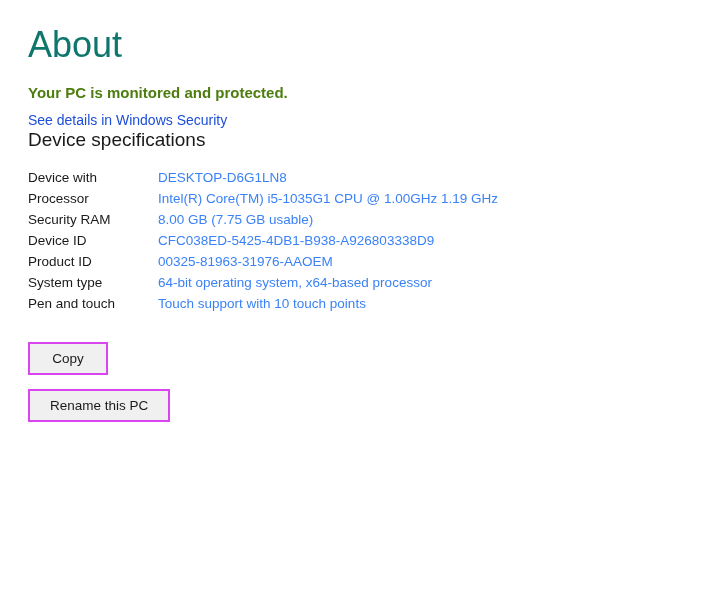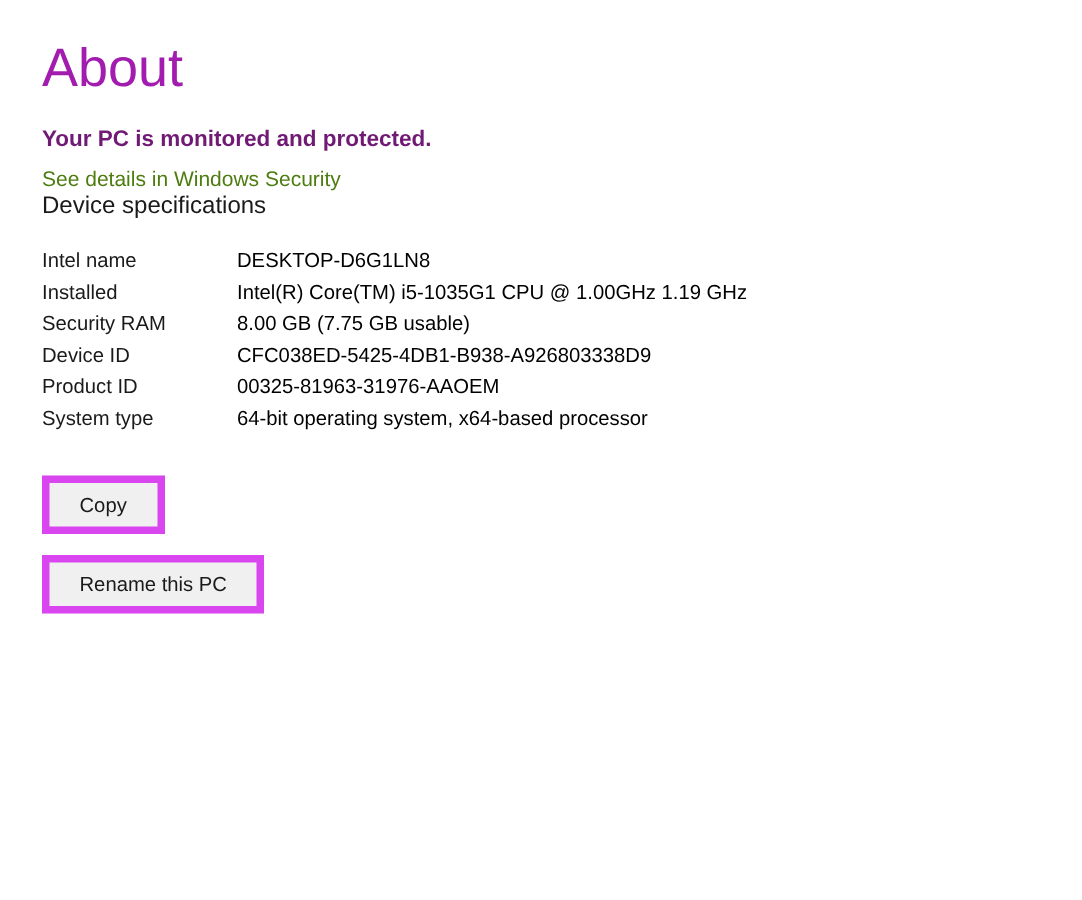--- a/index.html
+++ b/index.html
@@ -13,40 +13,40 @@
       font-family: 'Segoe UI', Tahoma, Geneva, Verdana, sans-serif;
       color: #1a1a1a;
       padding: 24px 28px;
       width: 721px;
       min-height: 600px;
     }
 
     .about-title {
       font-size: 36px;
       font-weight: 300;
-      color: #a21caf;
+      color: #0f766e;
       margin-bottom: 18px;
     }
 
     .protected-text {
       font-size: 15px;
       font-weight: 600;
-      color: #701a75;
+      color: #4d7c0f;
       margin-bottom: 10px;
     }
 
     .security-link {
       font-size: 14px;
-      color: #4d7c0f;
+      color: #1d4ed8;
       text-decoration: none;
       display: inline-block;
     }
 
     .section-title {
-      font-size: 16px;
+      font-size: 19px;
       font-weight: 300;
       color: #1a1a1a;
       margin-bottom: 16px;
     }
 
     .specs-table {
       width: 100%;
       border-collapse: collapse;
       margin-bottom: 28px;
     }
@@ -58,29 +58,29 @@
     }
 
     .specs-table tr td:first-child {
       color: #1a1a1a;
       font-weight: 400;
       width: 130px;
       min-width: 130px;
     }
 
     .specs-table tr td:last-child {
-      color: #000000;
+      color: #3b82f6;
     }
 
     .button-row {
       margin-bottom: 14px;
     }
 
     .btn {
-      border: 5px solid #d946ef;
+      border: 2px solid #d946ef;
       background-color: #f0f0f0;
       color: #1a1a1a;
       font-size: 13.5px;
       padding: 7px 20px;
       cursor: pointer;
       font-family: 'Segoe UI', Tahoma, Geneva, Verdana, sans-serif;
       min-width: 80px;
     }
 
     .rename-btn {
@@ -96,43 +96,47 @@
 
 <p class="protected-text">Your PC is monitored and protected.</p>
 
 <a class="security-link" href="#">See details in Windows Security</a>
 
 <h2 class="section-title">Device specifications</h2>
 
 <table class="specs-table">
   <tbody id="specs-body">
   <tr>
-        <td>Intel name</td>
+        <td>Device with</td>
         <td>DESKTOP-D6G1LN8</td>
       </tr>
       <tr>
-        <td>Installed</td>
+        <td>Processor</td>
         <td>Intel(R) Core(TM) i5-1035G1 CPU @ 1.00GHz   1.19 GHz</td>
       </tr>
       <tr>
         <td>Security RAM</td>
         <td>8.00 GB (7.75 GB usable)</td>
       </tr>
       <tr>
         <td>Device ID</td>
         <td>CFC038ED-5425-4DB1-B938-A926803338D9</td>
       </tr>
       <tr>
         <td>Product ID</td>
         <td>00325-81963-31976-AAOEM</td>
       </tr>
       <tr>
         <td>System type</td>
         <td>64-bit operating system, x64-based processor</td>
       </tr>
+      <tr>
+        <td>Pen and touch</td>
+        <td>Touch support with 10 touch points</td>
+      </tr>
     </tbody>
 </table>
 
 <div class="button-row">
   <button class="btn">Copy</button>
 </div>
 
 <div class="button-row">
   <button class="btn rename-btn">Rename this PC</button>
 </div>

